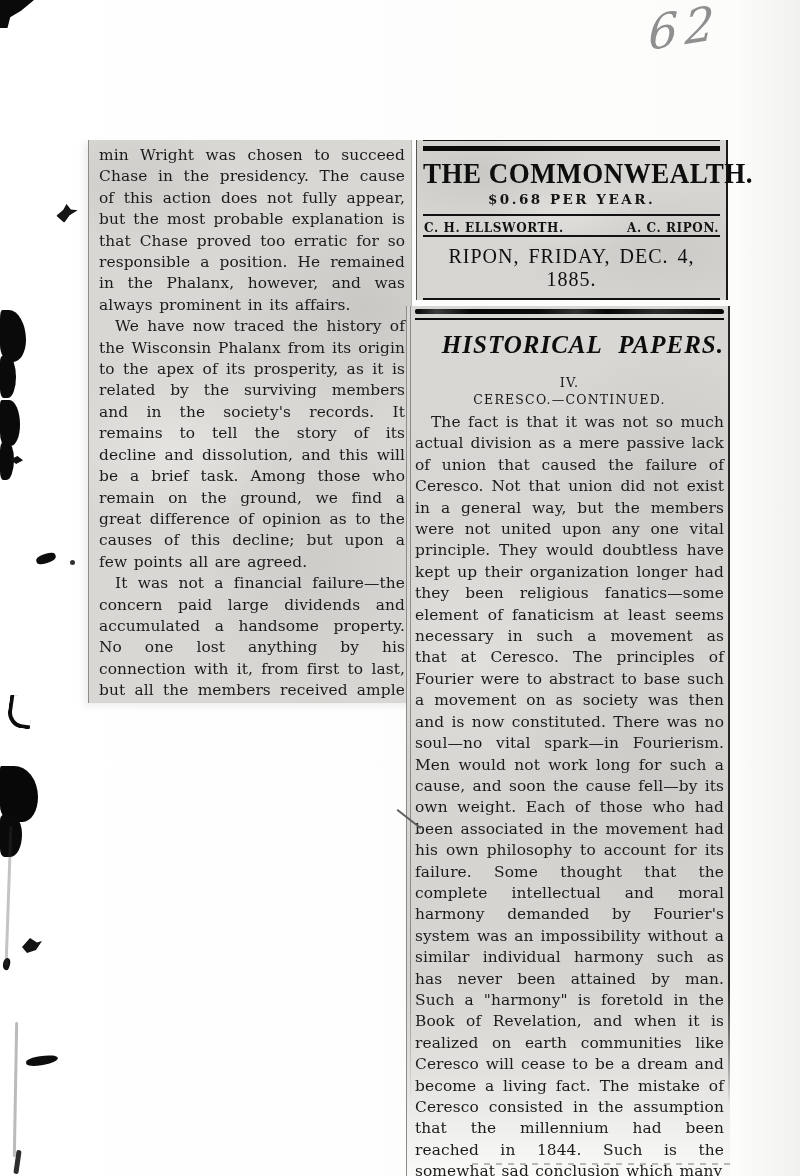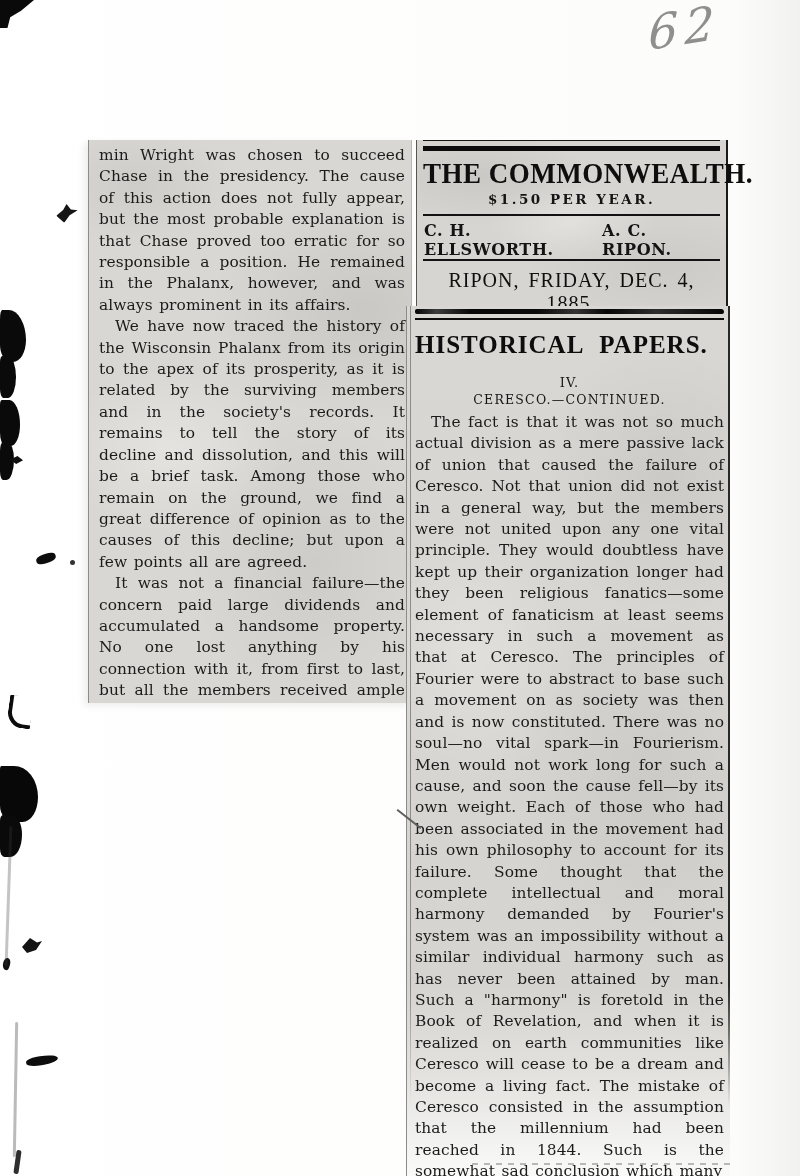--- a/index.html
+++ b/index.html
@@ -81,21 +81,21 @@
     font-size: 14.5px; letter-spacing: 2.5px;
     margin: 3px 0 1px 0; color: #141414;
   }
   #masthead-price {
     text-align: center; font-weight: bold;
     font-size: 13.5px; letter-spacing: 2.5px;
     margin: 2px 0 7px 0; color: #141414;
   }
   #editors-row {
     display: flex; justify-content: space-between;
-    font-weight: bold; font-size: 16px; letter-spacing: 0.6px;
+    font-weight: bold; font-size: 12px; letter-spacing: 0.6px;
     padding: 5px 1px 0 1px; color: #131313;
   }
   #masthead-firm {
     text-align: center; font-weight: bold;
     font-size: 14.5px; letter-spacing: 1px;
     padding: 1px 0 5px 0; color: #111;
   }
   #masthead-dateline {
     font-family: "Liberation Serif", serif;
     text-align: center;
@@ -128,23 +128,23 @@
     background: linear-gradient(#2a2826 0%, #2a2826 78%, rgba(42,40,38,0) 92%);
   }
   .smudge-bar1 {
     height: 5px; margin-top: 3px;
     background: linear-gradient(90deg,#050505 0%,#3c3c3c 7%,#060606 18%,#0a0a0a 40%,#333 52%,#050505 62%,#2d2d2d 78%,#040404 100%);
     border-radius: 2px 3px 2px 2px;
   }
   .smudge-bar2 { height: 2px; margin-top: 4px; background: #0c0c0c; }
   #article-heading {
     font-family: "Liberation Serif", serif;
-    font-weight: bold; text-align: left;
+    font-weight: bold; text-align: right;
     font-size: 25px; letter-spacing: 1px; word-spacing: 9px;
-    margin: 11px 0 3px 0; color: #0d0d0d;
+    margin: 11px 0 3px 0; color: #0d0d0d; font-style: italic;
   }
   #article-part {
     text-align: center; font-size: 13px; letter-spacing: 1px;
     margin: 16px 0 2px 0; color: #1a1a1a;
   }
   #article-subheading {
     text-align: center; font-size: 12.5px; letter-spacing: 1.2px;
     margin: 0 0 5px 0; color: #161616;
   }
 
@@ -201,21 +201,21 @@
     <p class="newsprint">min Wright was chosen to succeed Chase in the presidency.  The cause of this action does not fully appear, but the most probable explanation is that Chase proved too erratic for so responsible a position.  He remained in the Phalanx, however, and was always prominent in its affairs.</p>
     <p class="newsprint indent">We have now traced the history of the Wisconsin Phalanx from its origin to the apex of its prosperity, as it is related by the surviving members and in the society's records.  It remains to tell the story of its decline and dissolution, and this will be a brief task. Among those who remain on the ground, we find a great difference of opinion as to the causes of this decline; but upon a few points all are agreed.</p>
     <p class="newsprint indent">It was not a financial failure—the concern paid large dividends and accumulated a handsome property.  No one lost anything by his connection with it, from first to last, but all the members received ample interest on money invested.  Neither does the experiment seem to have failed because of strife and bickerings among the members.  They were a harmonious people, if we may believe all accounts, and when they decided to disband they were as thoroughly united as they ever had been.  It has been alleged that Ceresco was divided upon religious and philosophical questions; but it does not appear that mere differences of opinions among the members ever produced a serious division there.</p>
   </div>
 
   <div id="masthead">
     <div class="rule-thin"></div>
     <div class="mh-gap-sm"></div>
     <div class="rule-thick"></div>
     <div id="masthead-title">THE COMMONWEALTH.</div>
-    <div id="masthead-price">$1.50 PER YEAR.</div>
+    <div id="masthead-price">$0.68 PER YEAR.</div>
     <div class="rule-med"></div>
     <div id="editors-row">
       <span>C. H. ELLSWORTH.</span>
       <span>A. C. RIPON.</span>
     </div>
     <div class="rule-med"></div>
     <div id="masthead-dateline">RIPON, FRIDAY, DEC. 4, 1885.</div>
     <div class="rule-med"></div>
   </div>
 

